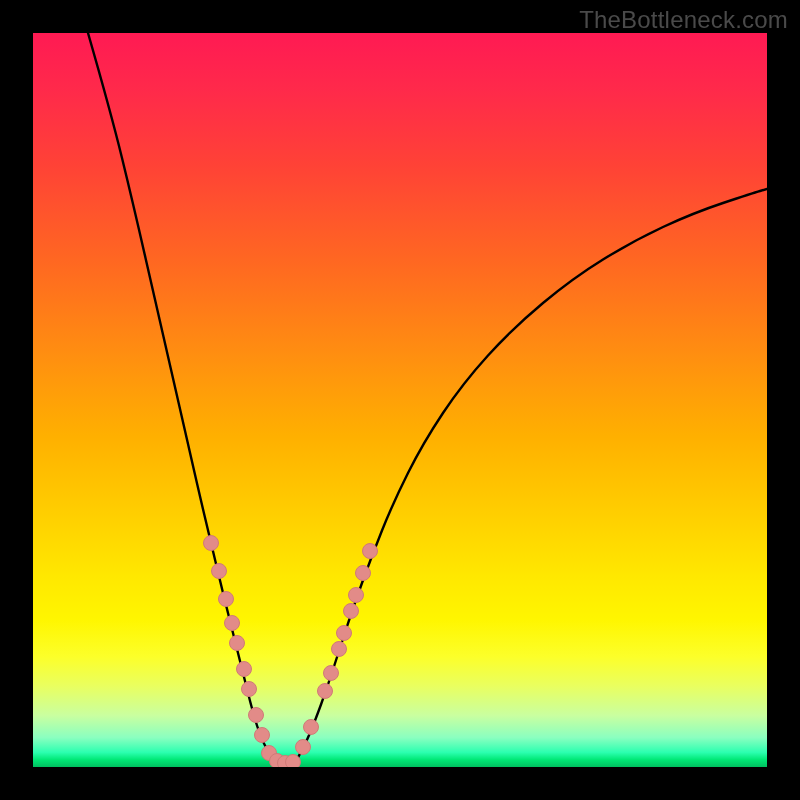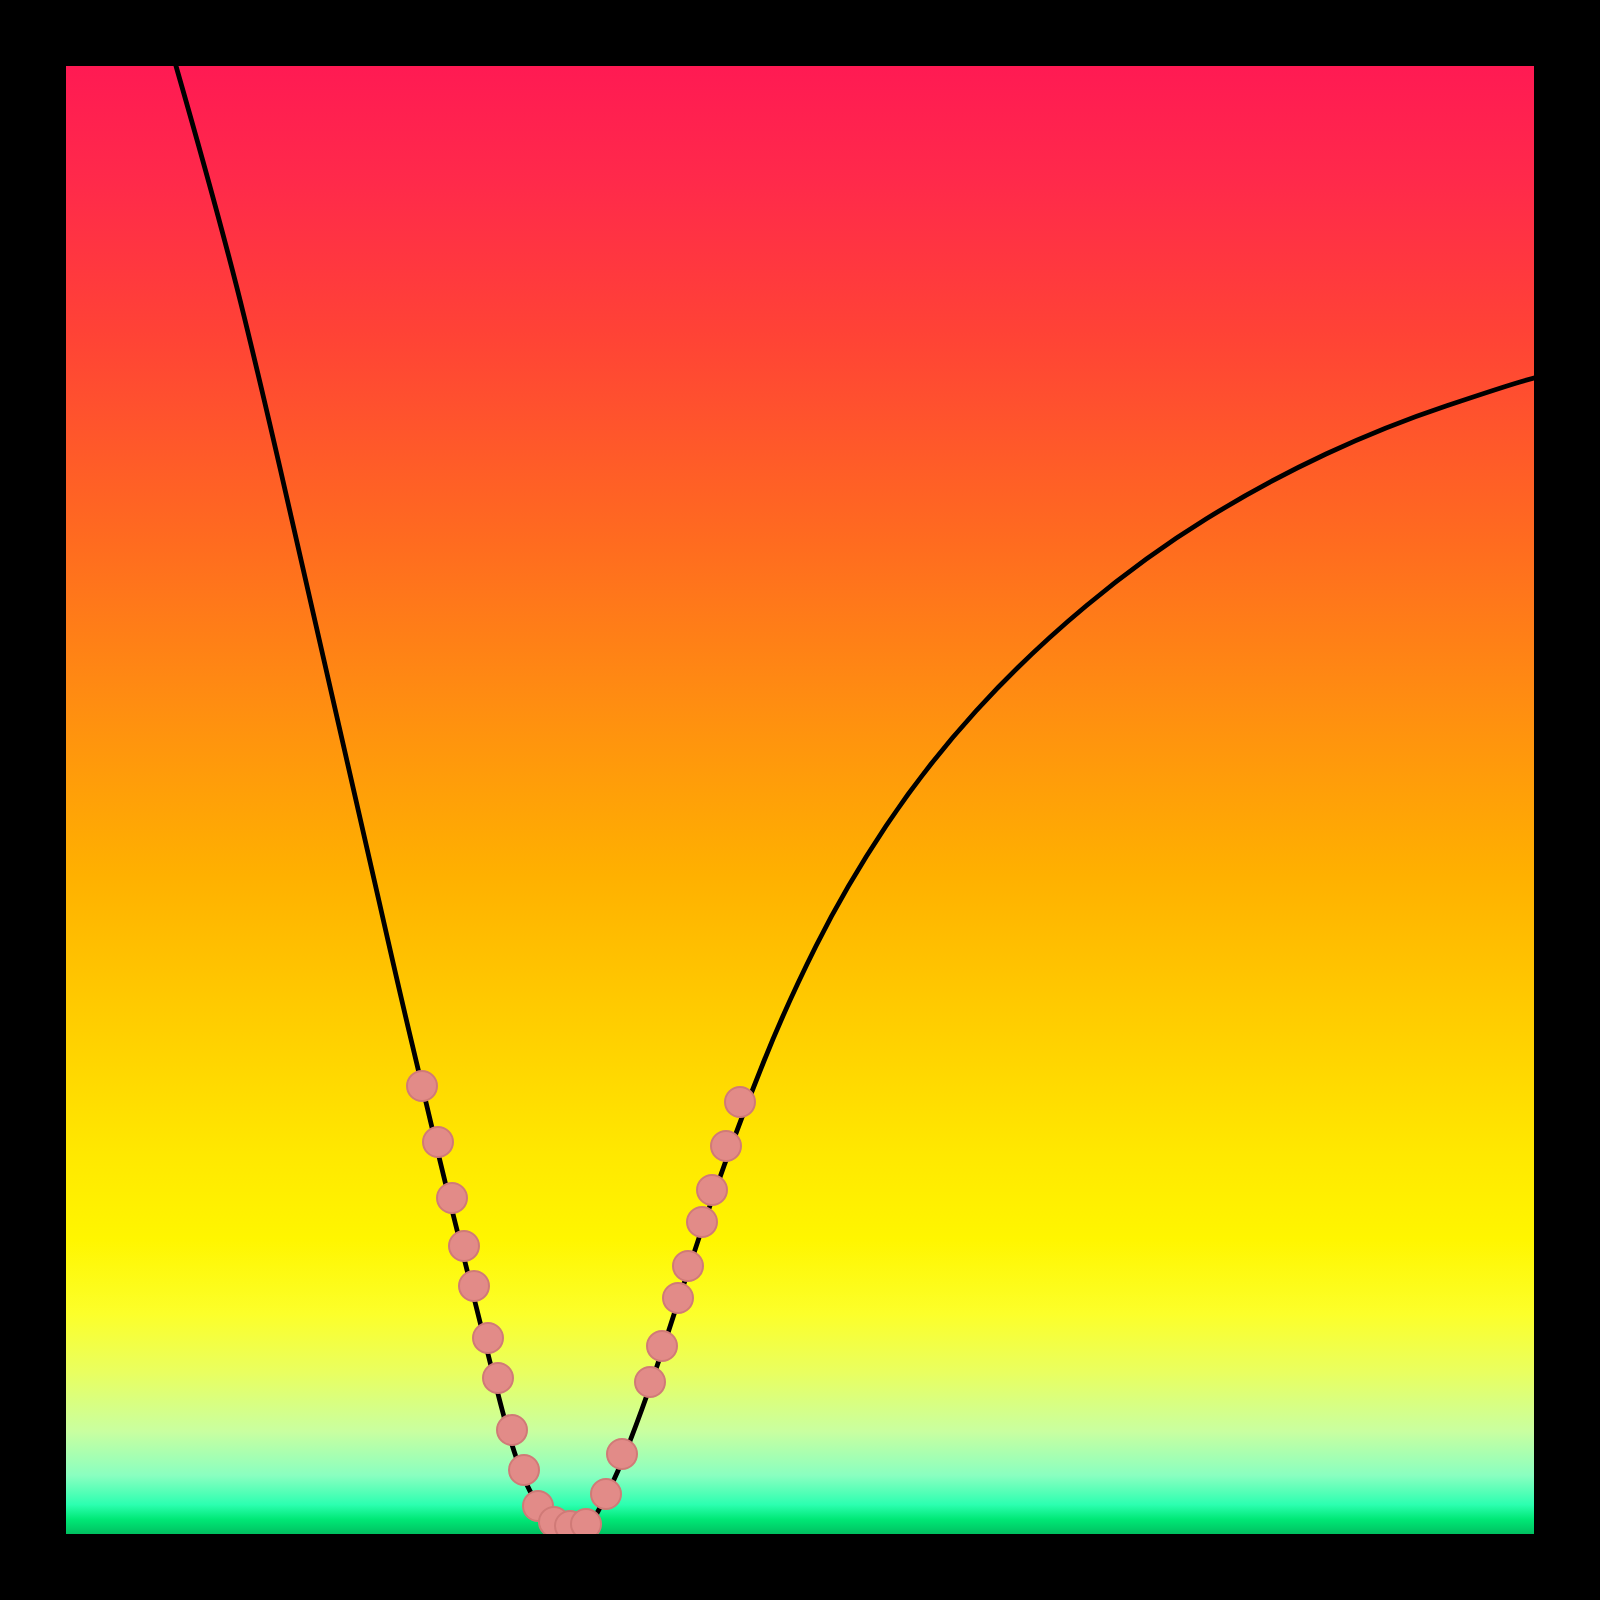--- a/index.html
+++ b/index.html
@@ -97,13 +97,14 @@
           <circle cx="306" cy="616" r="7.5" fill="#e28b88" stroke="#d07a77" stroke-width="1"></circle>
           <circle cx="311" cy="600" r="7.5" fill="#e28b88" stroke="#d07a77" stroke-width="1"></circle>
           <circle cx="318" cy="578" r="7.5" fill="#e28b88" stroke="#d07a77" stroke-width="1"></circle>
           <circle cx="323" cy="562" r="7.5" fill="#e28b88" stroke="#d07a77" stroke-width="1"></circle>
           <circle cx="330" cy="540" r="7.5" fill="#e28b88" stroke="#d07a77" stroke-width="1"></circle>
           <circle cx="337" cy="518" r="7.5" fill="#e28b88" stroke="#d07a77" stroke-width="1"></circle>
         </g>
     </svg>
   </div>
 
+  <div class="watermark">TheBottleneck.com</div>
 </div>
 
 </body></html>

